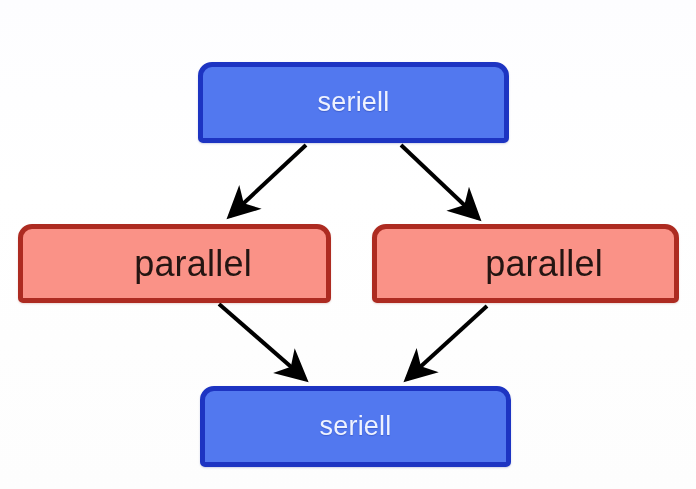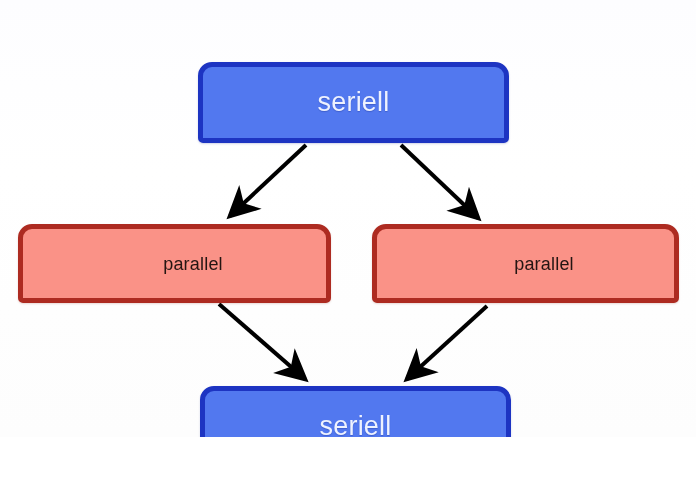--- a/index.html
+++ b/index.html
@@ -9,21 +9,21 @@
   body {
     width: 696px;
     height: 489px;
     background: #ffffff;
     font-family: "Liberation Sans", sans-serif;
     overflow: hidden;
   }
   #canvas {
     position: relative;
     width: 696px;
-    height: 437px;
+    height: 489px;
     background: linear-gradient(180deg, #fdfdff 0%, #ffffff 40%, #fdfdfd 100%);
     overflow: hidden;
   }
 
   
   .node {
     position: absolute;
     box-sizing: border-box;
     display: flex;
     align-items: center;
@@ -50,21 +50,21 @@
     text-shadow: 0 1px 1px rgba(30,50,140,0.35);
   }
 
   .node-parallel {
     background: #fa9287;
     border-color: #ad2b21;
     box-shadow: 0 1px 2px rgba(140,40,30,0.18);
   }
   .node-parallel .node-label {
     color: #241512;
-    font-size: 18px;
+    font-size: 36px;
     margin-left: 37px;
   }
 
   
   #edges {
     position: absolute;
     left: 0;
     top: 0;
     width: 696px;
     height: 489px;

